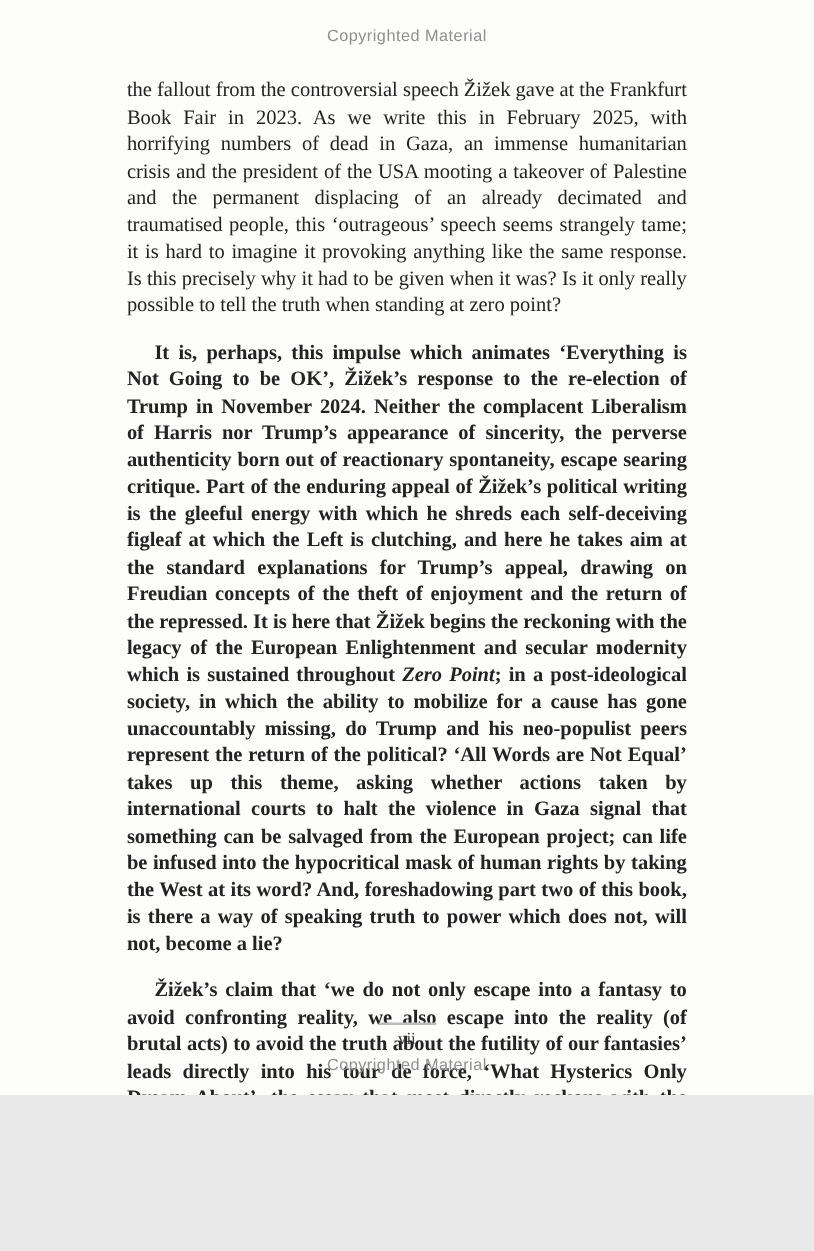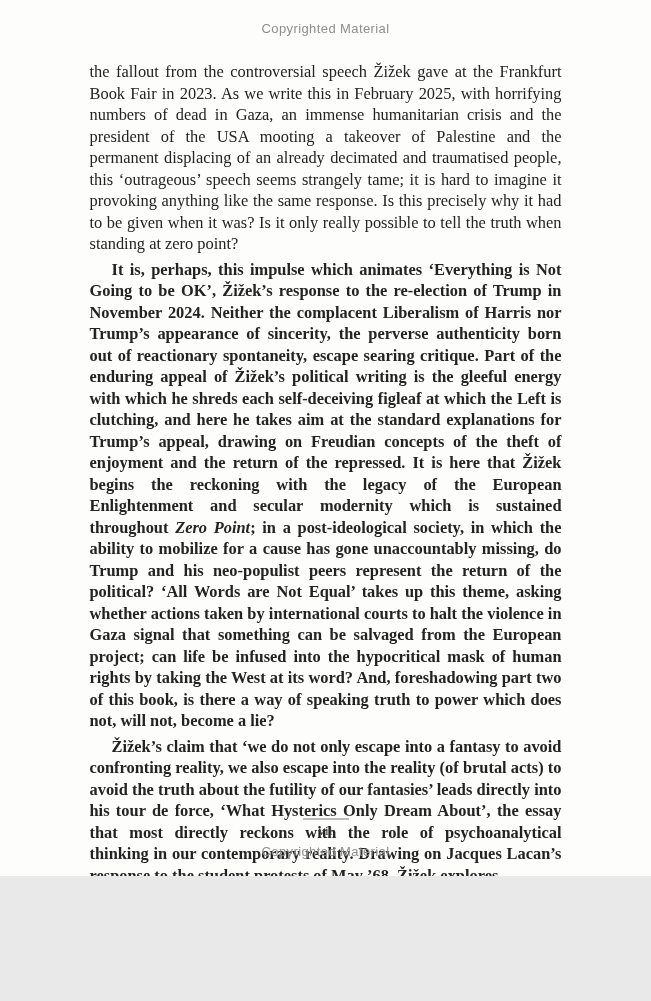--- a/index.html
+++ b/index.html
@@ -39,21 +39,21 @@
   .article {
     width: 480px;
     margin: 25px auto 0 auto;
     font-family: "Liberation Serif", serif;
     font-size: 16.4px;
     line-height: 21.5px;
     color: #232323;
     text-align: justify;
   }
   .article p {
-    margin: 4px;
+    margin: 16px;
     padding: 0;
     hyphens: none;
   }
   .article p.indent {
     text-indent: 22px;
     font-weight: bold;
   }
   .book-title {
     font-style: italic;
   }

